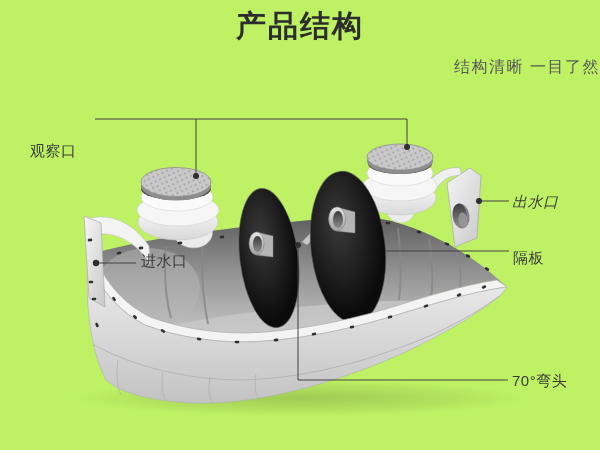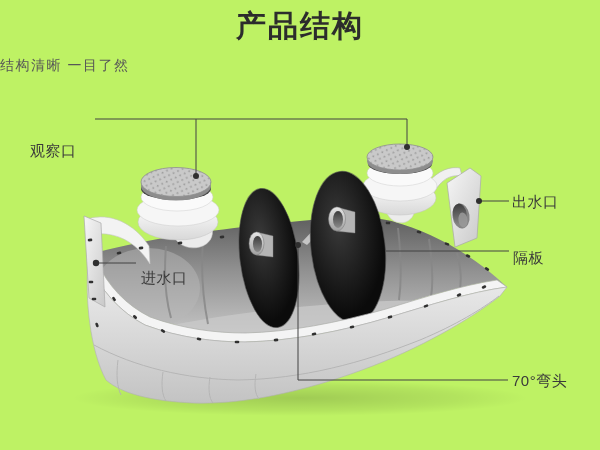--- a/index.html
+++ b/index.html
@@ -1,27 +1,27 @@
 <!DOCTYPE html>
 <html><head>
 <meta charset="utf-8">
 <style>
   html,body{margin:0;padding:0;background:#fff;}
   .stage{position:relative;width:600px;height:450px;background:#bef264;overflow:hidden;
          font-family:"Liberation Sans","DejaVu Sans",sans-serif;}
   .stage svg{position:absolute;left:0;top:0;}
   .title{position:absolute;left:0;top:6px;width:600px;text-align:center;
          font-size:30px;font-weight:bold;letter-spacing:2px;color:#2c2c2c;}
-  .subtitle{position:absolute;left:0;top:57px;width:600px;text-align:left;
-         font-size:14px;letter-spacing:1.5px;color:#575757;}
+  .subtitle{position:absolute;left:0;top:57px;width:600px;text-align:right;
+         font-size:16px;letter-spacing:1.5px;color:#575757;}
   .lbl{position:absolute;font-size:15px;color:#3a3a3a;white-space:nowrap;letter-spacing:0.5px;}
   #lbl-observation{left:30px;top:110px;margin-top:32px;}
-  #lbl-outlet{left:512px;top:193px;}
+  #lbl-outlet{left:512px;top:193px;font-style:italic;}
   #lbl-partition{left:513px;top:243px;margin-top:6px;}
-  #lbl-inlet{left:141px;top:269px;}
+  #lbl-inlet{left:141px;top:252px;}
   #lbl-elbow{left:512px;top:372px;}
 </style>
 </head>
 <body>
 
 <div class="stage">
 
 <svg width="600" height="450" viewBox="0 0 600 450">
   <defs>
     <linearGradient id="gInt" x1="0" y1="0" x2="0" y2="1">

